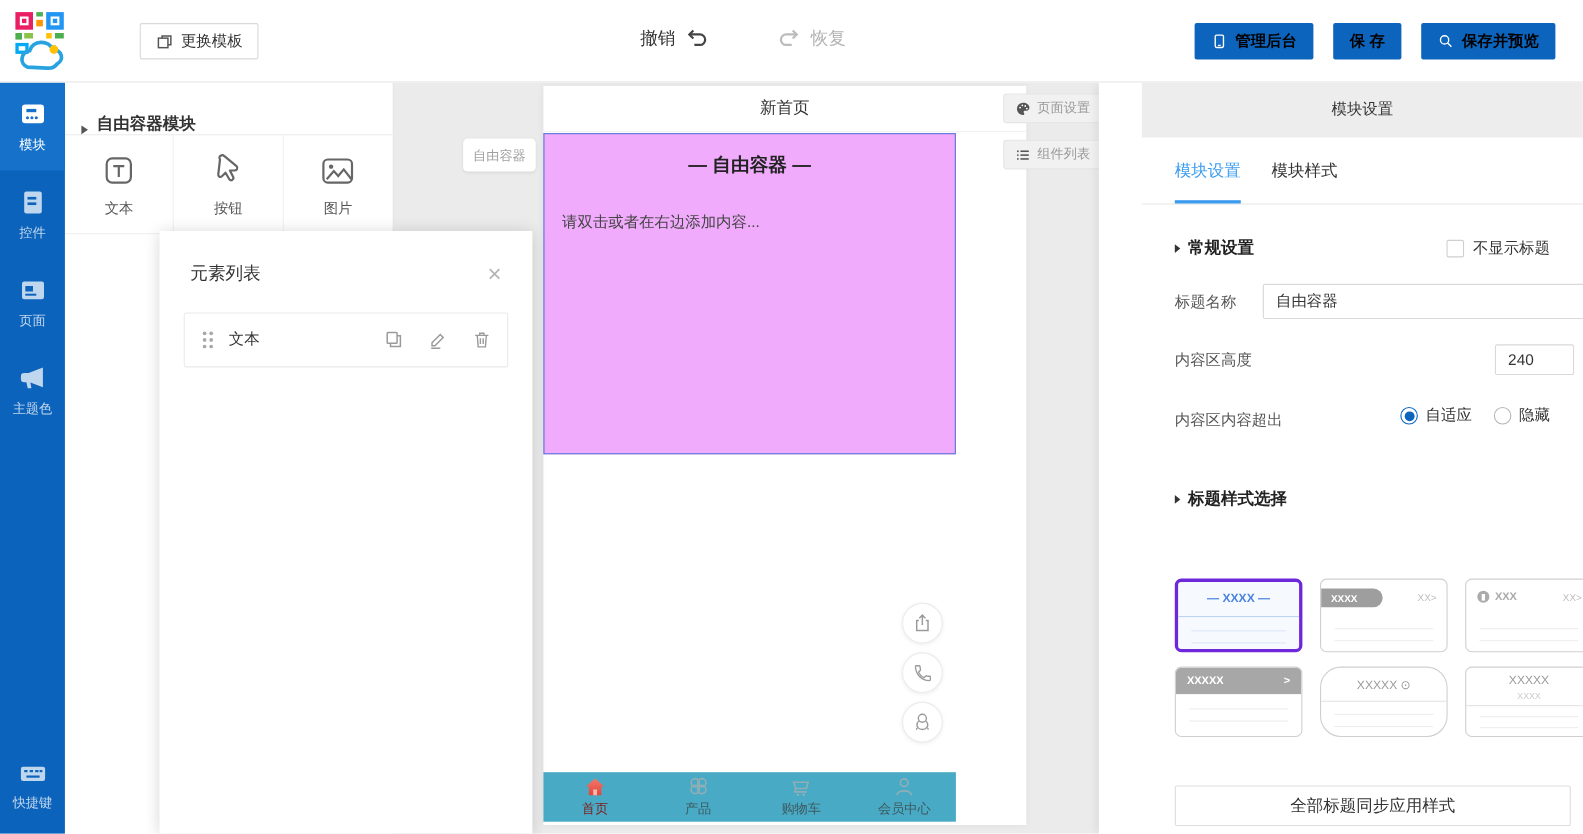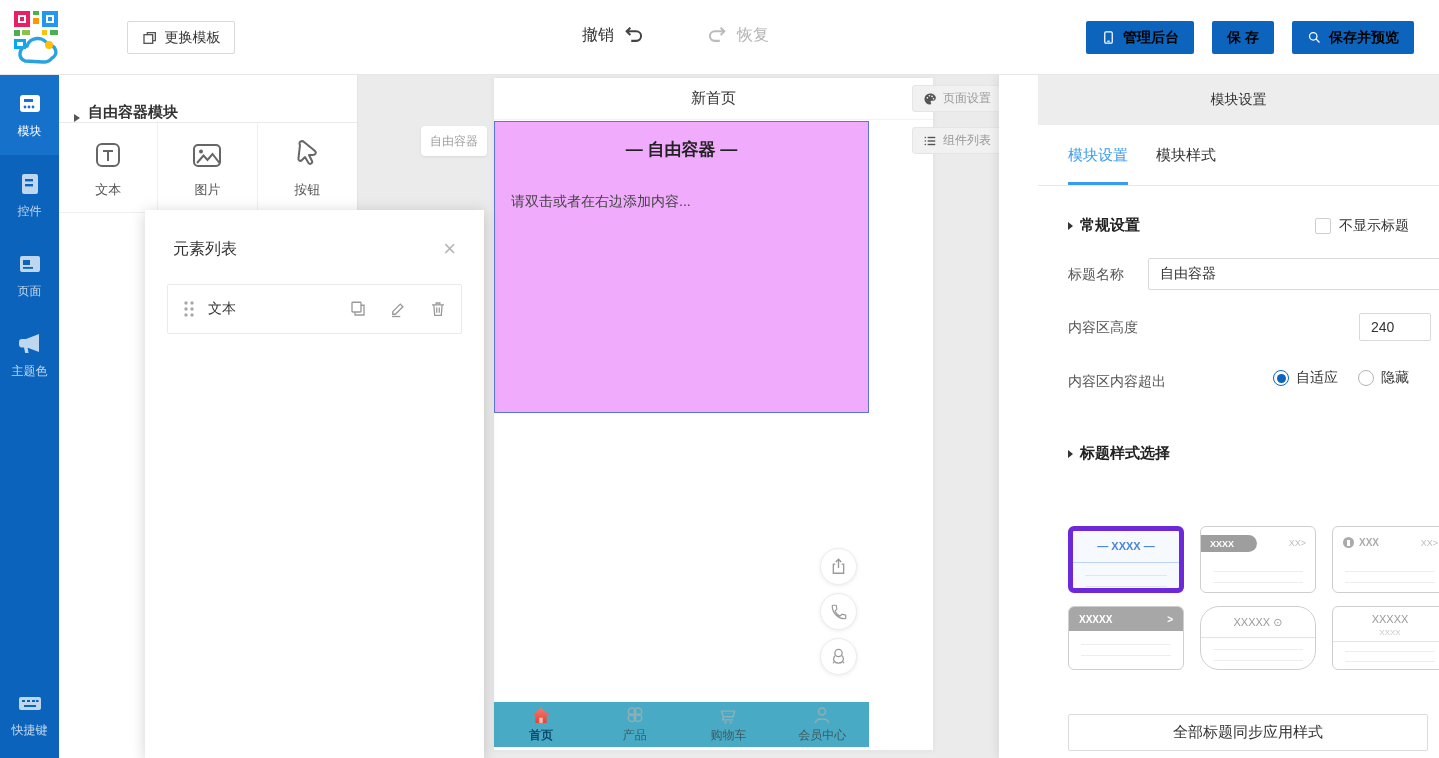--- a/index.html
+++ b/index.html
@@ -53,21 +53,21 @@
   .phone-header { height:42px; display:flex; align-items:center; justify-content:center;
     font-size:15px; color:#333; border-bottom:1px solid #f2f2f2; }
   .phone-container { position:absolute; left:0; top:43px; width:375px; height:292px; background:#f0abfc;
     border:1px solid #5B76D8; cursor:pointer; }
   .container-title { margin-top:16px; text-align:center; font-size:17px; font-weight:bold; color:#222; }
   .container-placeholder { margin:32px 0 0 16px; font-size:14px; color:#444; }
   .phone-nav { position:absolute; left:0; top:624px; width:375px; height:45px; background:#48AAC4;
     display:flex; }
   .nav-item { width:93.75px; display:flex; flex-direction:column; align-items:center;
     justify-content:center; gap:1px; font-size:12px; color:#3E5A61; cursor:pointer; }
-  .nav-item.active { color:#0c4a6e;font-weight:bold; }
+  .nav-item.active { color:#7f1d1d; }
   .module-tag { position:absolute; left:421px; top:126px; width:66px; height:30px; background:#fff;
     border-radius:4px; display:flex; align-items:center; justify-content:center; font-size:12px;
     color:#a0a0a0; box-shadow:0 1px 3px rgba(0,0,0,0.08); z-index:3; }
   .float-btn { position:absolute; left:820px; width:37px; height:37px; border-radius:50%;
     background:#fff; border:1px solid #ececec; box-shadow:0 1px 4px rgba(0,0,0,0.08);
     display:flex; align-items:center; justify-content:center; z-index:3; cursor:pointer; }
   .canvas-btn { position:absolute; left:912px; width:90px; height:27px; background:#f1f1f1;
     border:1px solid #e5e5e5; border-radius:3px; display:flex; align-items:center; justify-content:center;
     gap:6px; font-size:12px; color:#999; z-index:4; cursor:pointer; }
 
@@ -107,21 +107,21 @@
   .input { position:absolute; border:1px solid #d9d9d9; border-radius:2px; font-size:14px; color:#333;
     padding-left:11px; font-family:"Liberation Sans","DejaVu Sans",sans-serif; outline:none; }
   .radio-group { position:absolute; right:30px; display:flex; align-items:center; gap:20px; }
   .radio-opt { display:flex; align-items:center; gap:7px; font-size:14px; color:#333; cursor:pointer; }
   .radio { width:16px; height:16px; border:1px solid #b5b5b5; border-radius:50%; position:relative; }
   .radio.selected { border:1.5px solid #0D64BD; }
   .radio.selected::after { content:''; position:absolute; inset:2.5px; border-radius:50%; background:#0D64BD; }
 
   .style-card { position:absolute; width:116px; height:67px; background:#fff; border:1px solid #cfcfcf;
     border-radius:6px; overflow:hidden; cursor:pointer; }
-  .style-card.selected { border:5px solid #6d28d9; background:#F6FAFF; }
+  .style-card.selected { border:3px solid #6d28d9; background:#F6FAFF; }
   .sc-line { position:absolute; left:12px; right:12px; height:1px; background:#ededed; }
   .selected .sc-line { background:#dce7f8; }
   .sc-divider { position:absolute; left:0; right:0; height:1px; background:#e3e3e3; }
   .selected .sc-divider { background:#bed3f1; }
   .sc-title-center { position:absolute; top:9px; width:100%; text-align:center; font-size:11px;
     font-weight:bold; color:#9a9a9a; }
   .selected .sc-title-center { color:#4A84E0; }
   .sc-more { position:absolute; right:9px; top:11px; font-size:9px; color:#bdbdbd; }
   .sc-tag { position:absolute; left:0; top:8px; width:56px; height:17px; background:#9e9e9e;
     border-radius:0 9px 9px 0; color:#fff; font-size:9px; font-weight:bold; display:flex;
@@ -263,31 +263,31 @@
     <div class="module-grid">
       <div class="module-cell">
         <svg width="36" height="36" viewBox="0 0 36 36">
           <rect x="7" y="7" width="22" height="22" rx="5" fill="none" stroke="#666" stroke-width="2"></rect>
           <path d="M13 14 H23 M18 14 V24" fill="none" stroke="#666" stroke-width="2"></path>
         </svg>
         <span>文本</span>
       </div>
       <div class="module-cell">
         <svg width="36" height="36" viewBox="0 0 36 36">
+          <path d="M11 8 c-2 -3 2 -5 4 -3 l11 9 c2 2 0 4 -2 4 h-4 l3 6 c1 2 -2 4 -3.5 2 l-3.5 -6 l-3 3 c-1.8 1.8 -4 .5 -3.5 -2 Z" fill="none" stroke="#666" stroke-width="2" stroke-linejoin="round"></path>
+        </svg>
+        <span>按钮</span>
+      </div>
+      <div class="module-cell">
+        <svg width="36" height="36" viewBox="0 0 36 36">
           <rect x="5" y="8" width="26" height="21" rx="4" fill="none" stroke="#666" stroke-width="2"></rect>
           <circle cx="12" cy="14.5" r="2" fill="#666"></circle>
           <path d="M8 26 l6.5 -7.5 4 4.5 5 -6 7 9" fill="none" stroke="#666" stroke-width="2"></path>
         </svg>
         <span>图片</span>
-      </div>
-      <div class="module-cell">
-        <svg width="36" height="36" viewBox="0 0 36 36">
-          <path d="M11 8 c-2 -3 2 -5 4 -3 l11 9 c2 2 0 4 -2 4 h-4 l3 6 c1 2 -2 4 -3.5 2 l-3.5 -6 l-3 3 c-1.8 1.8 -4 .5 -3.5 -2 Z" fill="none" stroke="#666" stroke-width="2" stroke-linejoin="round"></path>
-        </svg>
-        <span>按钮</span>
       </div>
     </div>
   </aside>
 
   <div class="canvas-bg"></div>
 
   <div class="phone">
     <div class="phone-header">
       <span>新首页</span>
     </div>

